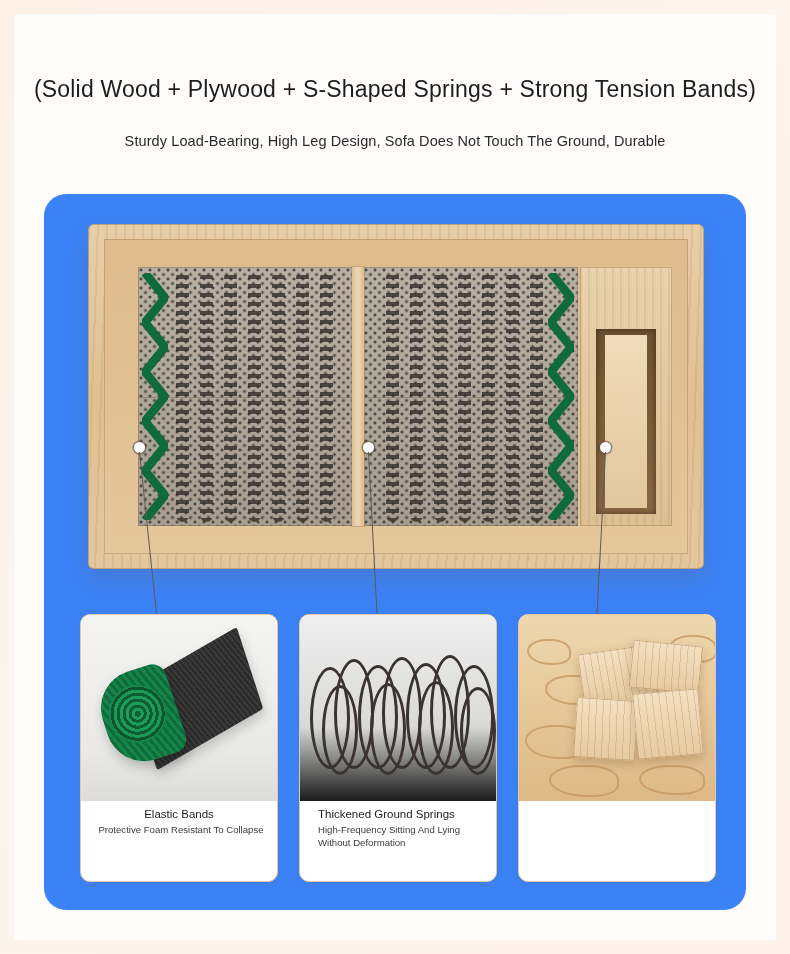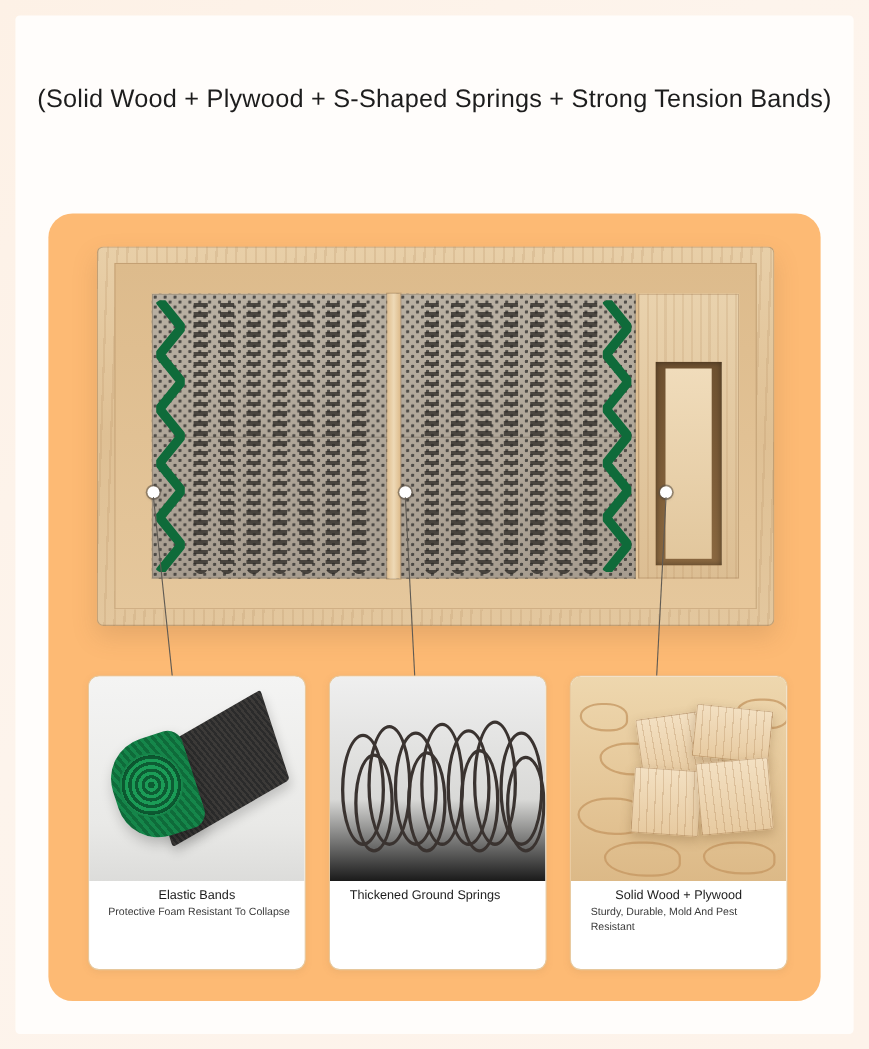--- a/index.html
+++ b/index.html
@@ -48,21 +48,21 @@
     letter-spacing: .1px;
   }
 
   
   .photo-panel {
     position: absolute;
     left: 30px;
     top: 180px;
     width: 702px;
     height: 716px;
-    background: #fdba74;
+    background: #3b82f6;
     border-radius: 22px;
   }
 
   .frame-wrap {
     position: absolute;
     left: 44px;
     top: 30px;
     width: 616px;
     height: 345px;
   }
@@ -296,20 +296,21 @@
     border-radius: 2px;
   }
 </style>
 </head>
 <body>
 
 <div class="page">
   <div class="card">
 
     <div class="headline">(Solid Wood + Plywood + S-Shaped Springs + Strong Tension Bands)</div>
+    <div class="subhead">Sturdy Load-Bearing, High Leg Design, Sofa Does Not Touch The Ground, Durable</div>
 
     <div class="photo-panel">
 
       <div class="frame-wrap">
         <div class="wood-frame"></div>
         <div class="frame-inner">
 
           <div class="mesh-area">
             <div class="mesh-midline"></div>
 
@@ -386,40 +387,37 @@
             <div class="spr" style="left:106px; top:48px; width:34px; height:100px;"></div>
             <div class="spr" style="left:130px; top:40px; width:34px; height:108px;"></div>
             <div class="spr" style="left:154px; top:50px; width:34px; height:98px;"></div>
             <div class="spr" style="left:22px;  top:70px; width:30px; height:84px;"></div>
             <div class="spr" style="left:70px;  top:68px; width:30px; height:86px;"></div>
             <div class="spr" style="left:118px; top:66px; width:30px; height:88px;"></div>
             <div class="spr" style="left:160px; top:72px; width:30px; height:82px;"></div>
           </div>
           <div class="thumb-txt">
             <div class="t-title">Thickened Ground Springs</div>
+            <div class="t-sub">High-Frequency Sitting And Lying Without Deformation</div>
           </div>
         </div>
 
         <div class="thumb t3">
           <div class="thumb-img">
             <div class="img-wood"></div>
             <div class="shaving" style="left:8px;  top:24px; width:40px; height:22px;"></div>
             <div class="shaving" style="left:26px; top:60px; width:52px; height:26px;"></div>
             <div class="shaving" style="left:6px;  top:110px; width:58px; height:30px;"></div>
             <div class="shaving" style="left:30px; top:150px; width:66px; height:28px;"></div>
             <div class="shaving" style="left:120px;top:150px; width:62px; height:26px;"></div>
             <div class="shaving" style="left:150px;top:20px; width:44px; height:24px;"></div>
             <div class="block" style="left:62px;  top:34px; width:74px; height:58px; transform: rotate(-8deg);"></div>
             <div class="block" style="left:112px; top:28px; width:70px; height:48px; transform: rotate(6deg);"></div>
             <div class="block" style="left:56px;  top:84px; width:62px; height:60px; transform: rotate(4deg);"></div>
             <div class="block" style="left:116px; top:76px; width:66px; height:66px; transform: rotate(-5deg);"></div>
           </div>
-          <div class="thumb-txt">
-            <div class="t-title">Solid Wood + Plywood</div>
-            <div class="t-sub">Sturdy, Durable, Mold And Pest Resistant</div>
-          </div>
         </div>
 
       </div>
     </div>
 
   </div>
 </div>
 
 </body></html>

